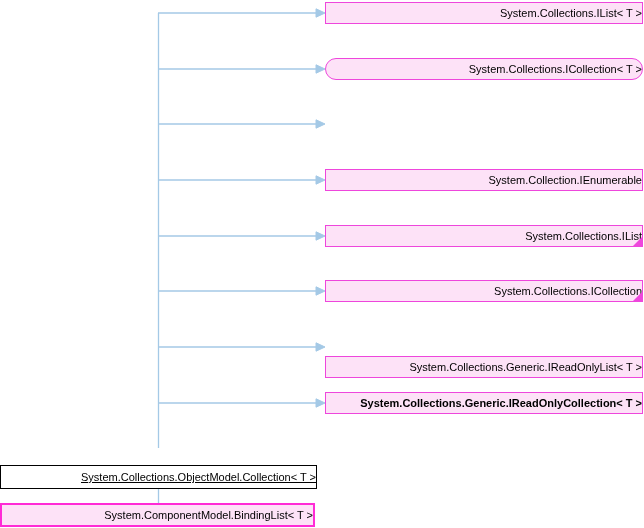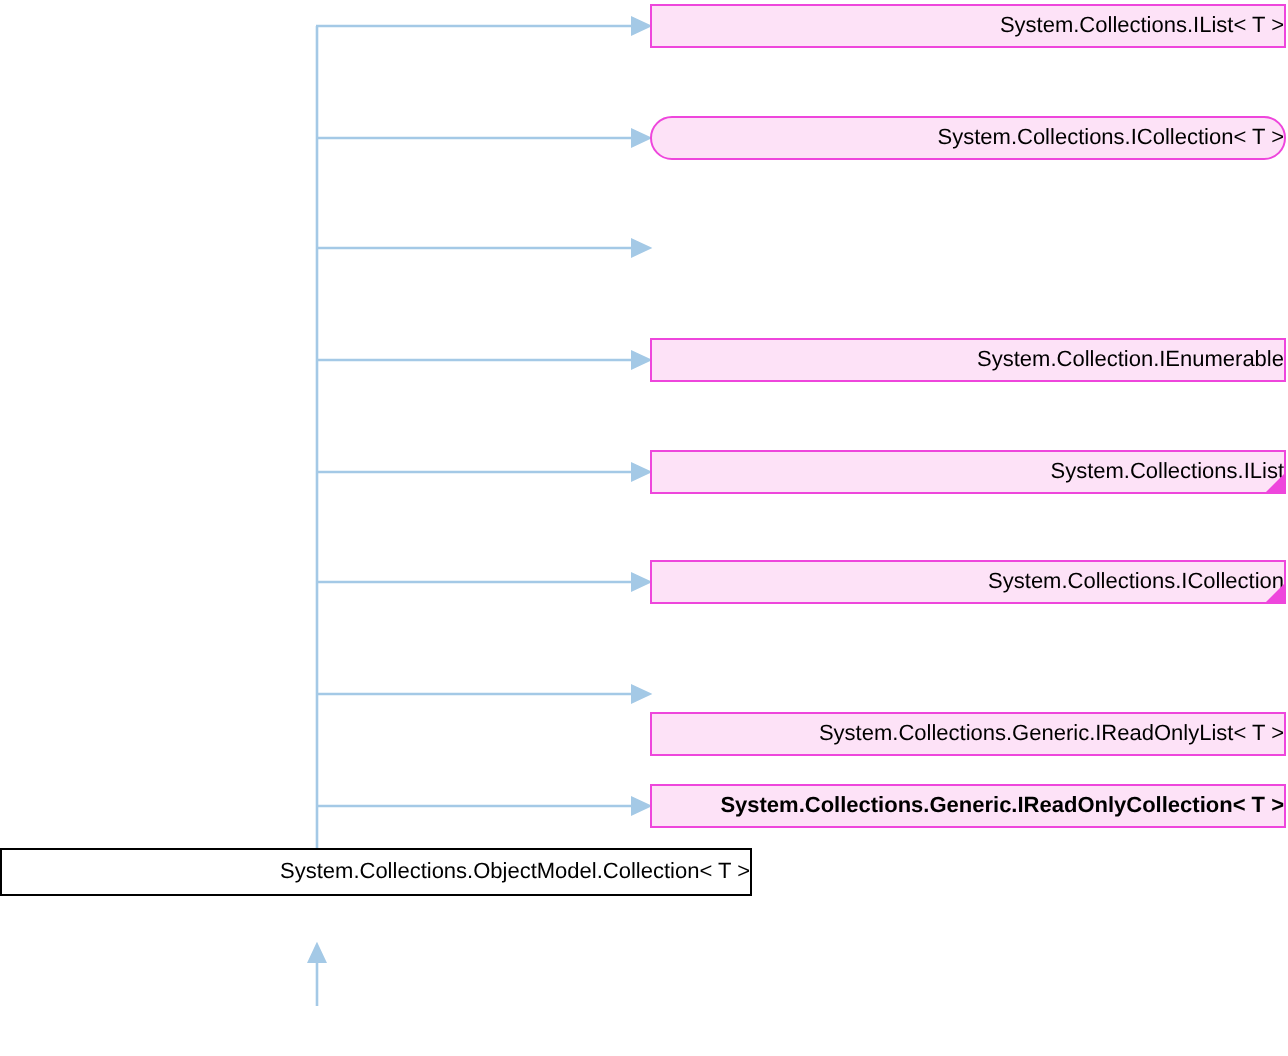--- a/index.html
+++ b/index.html
@@ -24,22 +24,22 @@
     position:absolute;box-sizing:border-box;
     display:flex;align-items:center;justify-content:flex-end;
     font-size:11px;color:var(--text);white-space:nowrap;overflow:hidden;
     background:var(--node-fill);border:1px solid var(--node-border);
     cursor:pointer;
   }
   .iface{left:325px;width:318px;height:22px;}
   .n0{top:2px;}  .n1{top:58px;border-radius:11px;} .n2{top:113px;} .n3{top:169px;}
   .n4{top:225px;}.n5{top:280px;}.n6{top:336px;margin-top:20px;} .n7{top:392px;font-weight:bold;}
   .documented{
-    left:0;top:424px;width:376px;height:24px;
-    background:var(--documented-node-fill);border:1px solid var(--documented-node-border);
+    left:0;top:465px;width:317px;height:24px;
+    background:var(--documented-node-fill);border:1px solid var(--documented-node-border);text-decoration:underline;
   }
   .current{
     left:0;top:503px;width:315px;height:24px;
     border:2px solid var(--current-node-border);
   }
   .corner{
     position:absolute;right:0;bottom:0;width:0;height:0;
     border-left:9px solid transparent;
     border-bottom:9px solid var(--node-border);
   }
@@ -103,14 +103,17 @@
   </div>
 
   <div class="node iface n7">
     <span>System.Collections.Generic.IReadOnlyCollection&lt; T &gt;</span>
   </div>
 
   <div class="node documented">
     <span>System.Collections.ObjectModel.Collection&lt; T &gt;</span>
   </div>
 
+  <div class="node current">
+    <span>System.ComponentModel.BindingList&lt; T &gt;</span>
+  </div>
 
 </div>
 
 </body></html>

